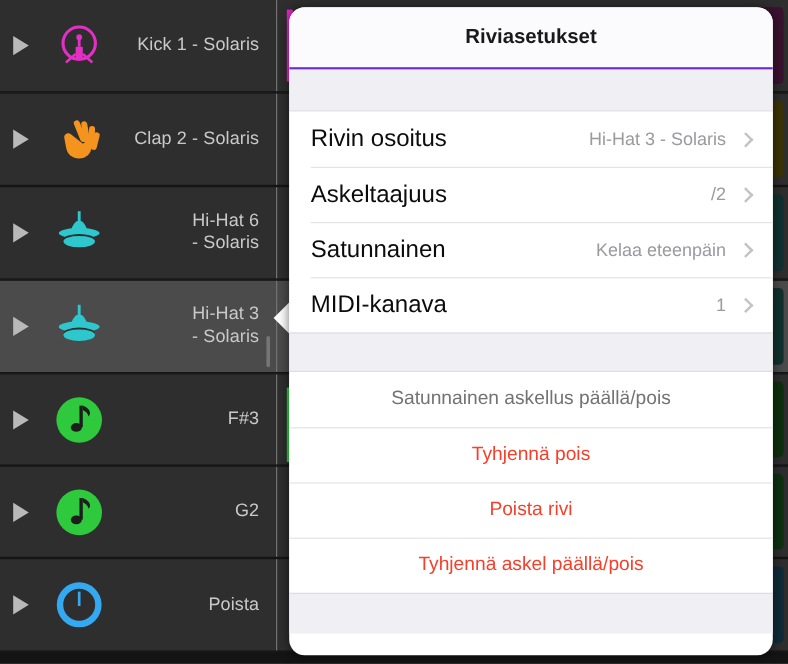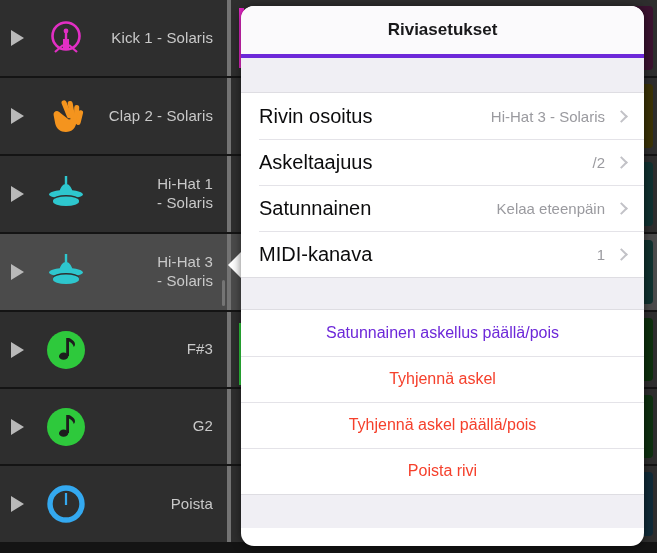--- a/index.html
+++ b/index.html
@@ -17,21 +17,21 @@
     position:absolute; left:0; right:0;
     display:flex; align-items:center;
     background:#2e2e2e;
     border-bottom:1px solid #141414;
   }
   .track-row.selected { background:#4b4b4b; }
   .row-left {
     width:231px; height:100%;
     display:flex; align-items:center;
     flex:0 0 231px;
-    border-right:4px solid #737373;
+    border-right:1px solid #737373;
   }
   .play-arrow {
     width:34px; flex:0 0 34px;
     display:flex; align-items:center; justify-content:center;
   }
   .play-arrow .tri {
     width:0; height:0;
     border-left:13px solid #b9b9b9;
     border-top:8px solid transparent;
     border-bottom:8px solid transparent;
@@ -75,21 +75,21 @@
     width:403px; height:540px;
     background:#ffffff;
     border-radius:13px;
     overflow:hidden;
     box-shadow:0 1px 10px rgba(0,0,0,.55);
   }
   .popup-header {
     height:52px;
     background:#fbfafc;
     display:flex; align-items:center; justify-content:center;
-    border-bottom:4px solid #6d28d9;
+    border-bottom:2px solid #6d28d9;
   }
   .popup-title { font-size:17px; font-weight:bold; color:#19191b; }
 
   .spacer { background:#f0eff4; }
   .spacer.top { height:35px; border-bottom:1px solid #dedde2; }
   .spacer.mid { height:33px; border-top:1px solid #dedde2; border-bottom:1px solid #dedde2; }
   .spacer.bot { height:34px; border-top:1px solid #dedde2; }
 
   .menu-list { background:#ffffff; }
   .menu-row {
@@ -119,21 +119,21 @@
     height:46px;
     display:flex; align-items:center; justify-content:center;
     font-size:16px;
     position:relative;
   }
   .action-row + .action-row::before {
     content:"";
     position:absolute; left:0; right:0; top:0;
     height:1px; background:#e4e3e8;
   }
-  .action-row.blue { color:#6d28d9; }
+  .action-row.blue { color:#737373; }
   .action-row.red  { color:#f5402c; }
 
   
   .popup-caret {
     position:absolute;
     left:228px; top:251px;
     width:0; height:0;
     border-top:14px solid transparent;
     border-bottom:14px solid transparent;
     border-right:14px solid #ffffff;
@@ -200,21 +200,21 @@
           </div>
           <div class="track-icon">
             <svg width="48" height="40" viewBox="0 0 48 40">
               <rect x="22.8" y="2" width="2.4" height="11" fill="#2ec7ce"></rect>
               <path d="M24 10c-3 0-5 3-6.2 6.2C13 16.8 7 18.2 7 20.4c0 2.2 7.6 4 17 4s17-1.8 17-4c0-2.2-6-3.6-10.8-4.2C29 13 27 10 24 10z" fill="#2ec7ce"></path>
               <ellipse cx="24" cy="27.5" rx="13" ry="4.6" fill="#2ec7ce"></ellipse>
               <ellipse cx="24" cy="25.6" rx="13" ry="4.6" fill="#2e2e2e"></ellipse>
               <ellipse cx="24" cy="26.8" rx="13" ry="4.2" fill="#2ec7ce"></ellipse>
             </svg>
           </div>
-          <div class="track-label">Hi-Hat 1
+          <div class="track-label">Hi-Hat 6
 - Solaris</div>
         </div>
       </div>
       <div class="track-row selected" style="top: 234px; height: 77px;">
         <div class="row-left">
           <div class="play-arrow">
             <span class="tri"></span>
           </div>
           <div class="track-icon">
             <svg width="48" height="40" viewBox="0 0 48 40">
@@ -314,21 +314,21 @@
         </div>
         <div class="menu-row">
           <span class="m-label">MIDI-kanava</span>
           <span class="m-value">1</span>
           <span class="chev"></span>
         </div>
       </div>
     <div class="spacer mid"></div>
     <div class="action-list">
         <div class="action-row blue">Satunnainen askellus päällä/pois</div>
-        <div class="action-row red">Tyhjennä askel</div>
+        <div class="action-row red">Tyhjennä pois</div>
+        <div class="action-row red">Poista rivi</div>
         <div class="action-row red">Tyhjennä askel päällä/pois</div>
-        <div class="action-row red">Poista rivi</div>
       </div>
     <div class="spacer bot"></div>
   </div>
 
 <div class="scroll-thumb" style="top: 280px; height: 26px;"></div>
   </div>
 
 </body></html>

